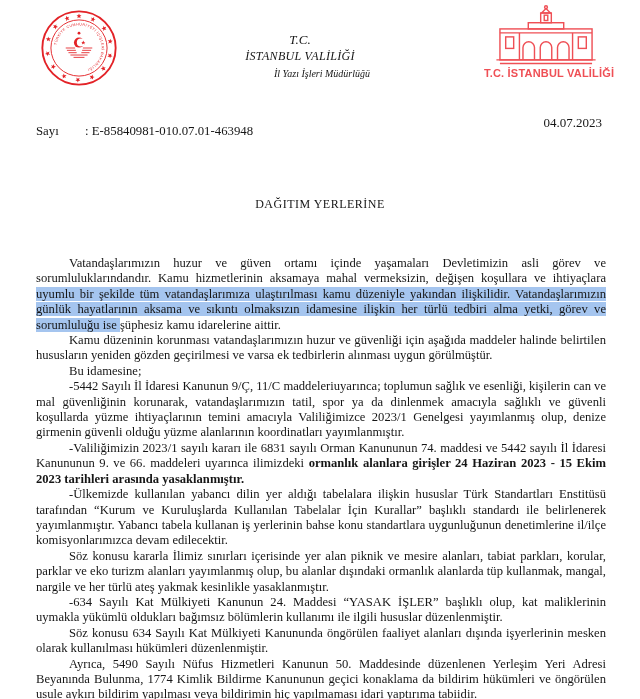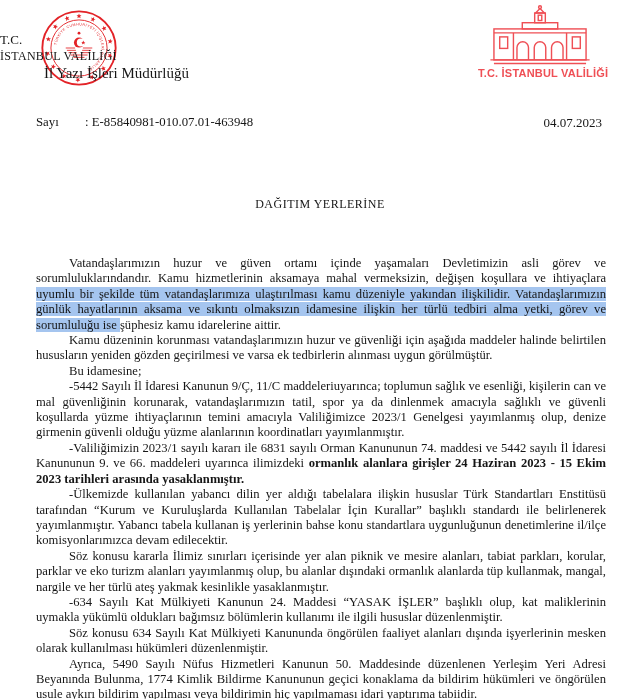--- a/index.html
+++ b/index.html
@@ -6,34 +6,34 @@
   .page {
     position:relative; width:640px; height:699px; background:#ffffff;
     font-family:"Liberation Serif", serif; color:var(--text, #161616);
     overflow:hidden;
   }
 
   
   .seal { position:absolute; left:40px; top:9px; width:78px; height:78px; color:var(--accent-red,#e32227); }
   .seal svg { width:100%; height:100%; }
 
-  .center-head { position:absolute; left:0; top:32px; width:600px; text-align:left; }
+  .center-head { position:absolute; left:0; top:32px; width:600px; text-align:center;font-style:italic; }
   .head-line1 { font-size:13px;  line-height:16px; }
   .head-line2 { font-size:12px;  line-height:17px; letter-spacing:0.3px; }
-  .head-line3 { font-size:15px;line-height:17px;padding-left:44px; }
+  .head-line3 { font-size:10px;line-height:17px;padding-left:44px; }
 
-  .logo { position:absolute; right:38px; top:5px; width:124px; text-align:center; color:var(--logo-red,#ef4f55); }
+  .logo { position:absolute; right:32px; top:5px; width:124px; text-align:center; color:var(--logo-red,#ef4f55); }
   .logo svg { width:112px; height:62px; display:block; margin:0 auto; }
   .logo-caption {
     font-family:"Liberation Sans", sans-serif; font-weight:bold;
     font-size:11px; letter-spacing:0.2px; line-height:12px; white-space:nowrap;
   }
 
   
-  .meta { position:absolute; left:36px; top:114px; font-size:12.8px; line-height:16.5px; }
+  .meta { position:absolute; left:36px; top:123px; font-size:12.8px; line-height:16.5px; }
   .meta-row { white-space:nowrap; }
   .meta-label { display:inline-block; width:49px; }
   .doc-date { position:absolute; right:38px; top:115px; font-size:13px; line-height:16.5px; }
 
   
   .dist-title { position:absolute; left:0; top:197px; width:100%; text-align:center;
     font-size:12px; letter-spacing:0.5px; }
 
   
   .content { position:absolute; left:36px; top:256px; width:570px;

